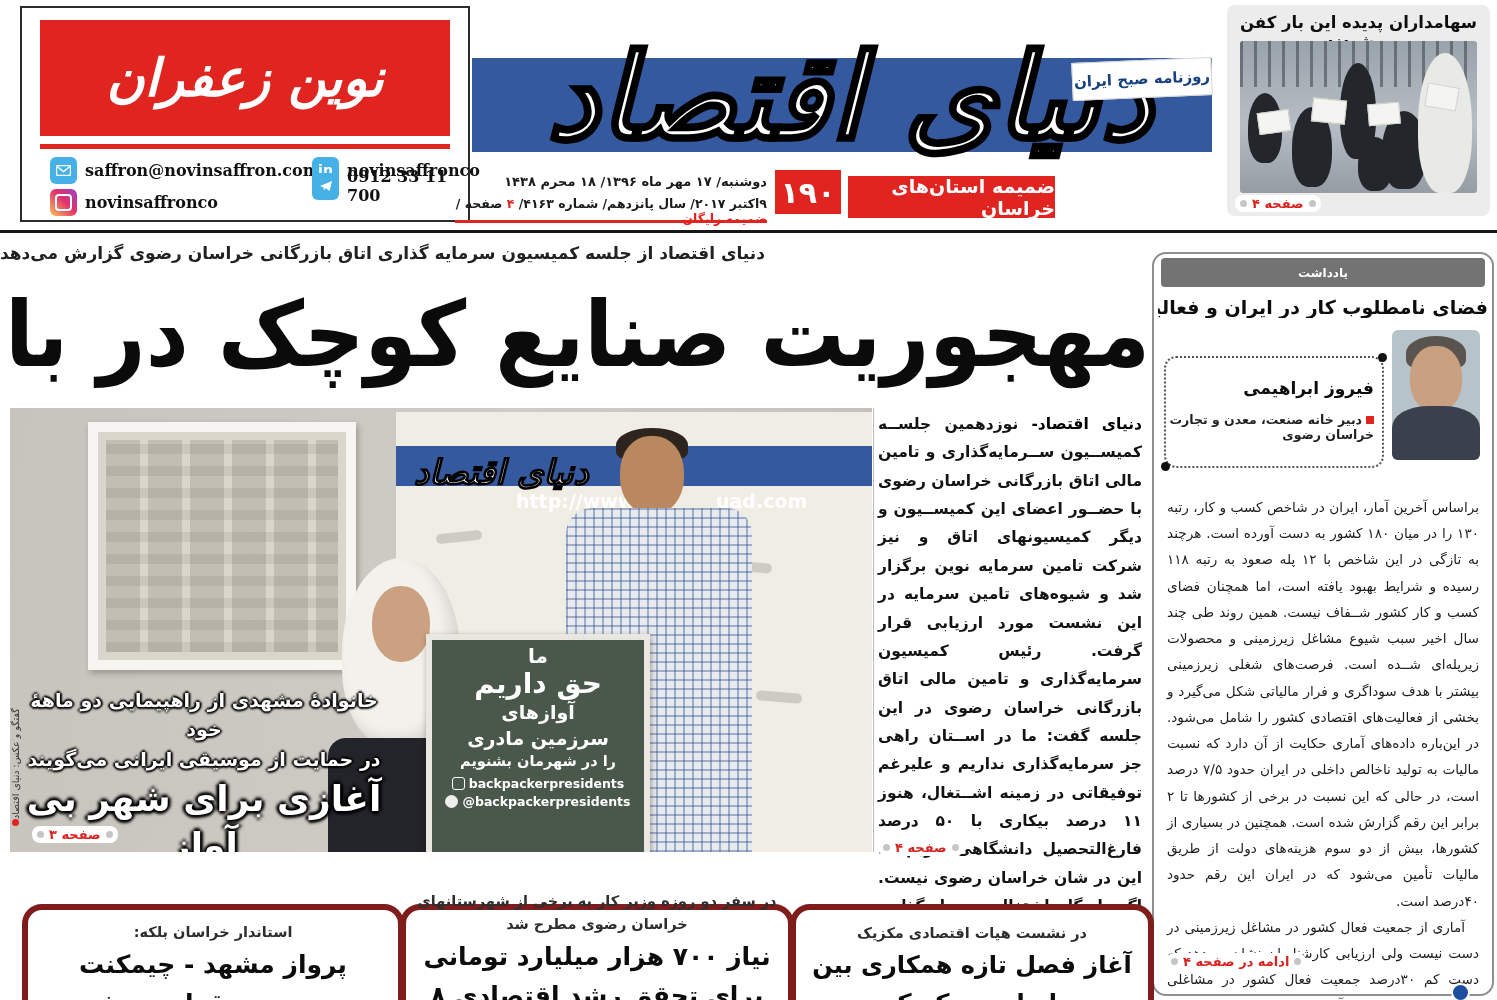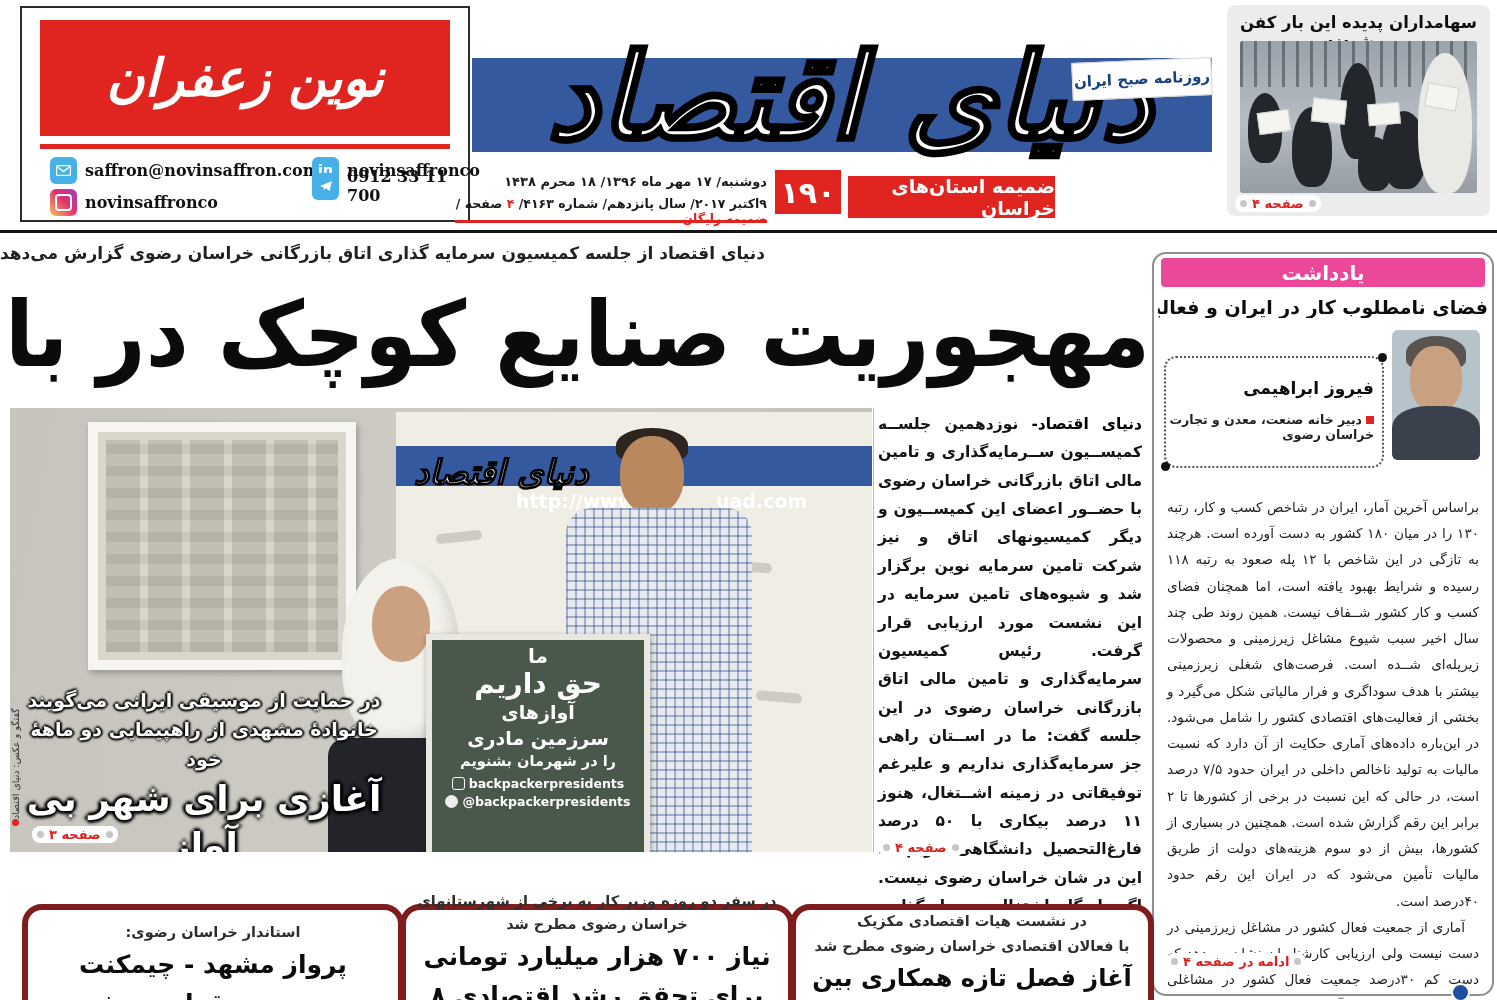--- a/index.html
+++ b/index.html
@@ -114,22 +114,22 @@
   #photo-divider{left:873px;top:408px;width:1px;height:444px;background:#b9b9b9;}
 
   
   #article{left:878px;top:410px;width:264px;height:442px;}
   #article p{margin:0;font-size:15.5px;line-height:1.83;text-align:justify;font-weight:bold;color:#141414;}
   #article .lead-in{color:#000000;}
   #article-badge{position:absolute;left:0;bottom:-4px;}
 
   
   #note{left:1152px;top:252px;width:338px;height:740px;border:2px solid #8f8f8f;border-radius:14px;background:#fff;}
-  #note-header{position:absolute;left:7px;right:7px;top:4px;height:29px;background:#ec4899;border-radius:4px;
-    color:#fff;font-size:20px;font-weight:bold;}
+  #note-header{position:absolute;left:7px;right:7px;top:4px;height:29px;background:#737373;border-radius:4px;
+    color:#fff;font-size:12px;font-weight:bold;}
   #note-headline{position:absolute;left:4px;right:4px;top:42px;text-align:center;
     font-size:19px;font-weight:900;color:#0d0d0d;white-space:nowrap;overflow:hidden;}
   #note-author{position:absolute;left:10px;right:10px;top:76px;height:158px;}
   #na-photo{position:absolute;right:2px;top:0px;width:88px;height:130px;border-radius:6px;overflow:hidden;background:#b7c3cb;}
   #na-photo .hair{position:absolute;left:14px;top:6px;width:60px;height:34px;background:#5a5450;border-radius:50% 50% 30% 30%;}
   #na-photo .face{position:absolute;left:18px;top:16px;width:52px;height:66px;background:#c9a080;border-radius:46%;}
   #na-photo .suit{position:absolute;left:0px;top:76px;width:88px;height:54px;background:#3a414d;border-radius:40% 40% 0 0;}
   #na-frame{position:absolute;left:0px;right:98px;top:26px;height:108px;border:2px dotted #555;border-radius:12px;}
   #na-frame .cdot{position:absolute;width:9px;height:9px;border-radius:50%;background:#111;}
   #na-name{position:absolute;right:108px;left:8px;top:48px;text-align:right;font-size:17px;font-weight:900;color:#0d0d0d;}
@@ -267,22 +267,22 @@
         <i class="soc-ic"></i>
         <span>backpackerpresidents</span>
       </div>
     <div class="soc">
         <i class="soc-ic soc-tg"></i>
         <span>@backpackerpresidents</span>
       </div>
   </div>
 
   <div id="ovl">
+    <div class="l">خانوادهٔ مشهدی از راهپیمایی دو ماههٔ خود</div>
     <div class="l">در حمایت از موسیقی ایرانی می‌گویند</div>
-    <div class="l">خانوادهٔ مشهدی از راهپیمایی دو ماههٔ خود</div>
     <div class="t">آغازی برای شهر بی آواز</div>
   </div>
   <span class="pbadge" id="ovl-badge">
       <i class="gdot"></i>
       <b>صفحه ۳</b>
       <i class="gdot"></i>
     </span>
 
   <div id="photo-credit">
     <span>گفتگو و عکس: دنیای اقتصاد</span><i class="rdot"></i>
@@ -326,21 +326,21 @@
   <span class="pbadge" id="note-badge">
       <i class="gdot"></i>
       <b>ادامه در صفحه ۴</b>
       <i class="gdot"></i>
     </span>
   <div id="note-bluedot"></div>
 </aside>
 
 <div class="abs bbox" id="bbox1">
   <div class="inner">
-    <div class="bkick">استاندار خراسان رضوی:</div>
+    <div class="bkick">استاندار خراسان بلکه:</div>
     <div class="bhead"><span>پرواز مشهد - چیمکنت</span><br><span>به زودی برقرار می‌شود</span></div>
   </div>
   <span class="pbadge bbadge">
       <i class="gdot"></i>
       <b>صفحه ۲</b>
       <i class="gdot"></i>
     </span>
 </div>
 
 <div class="abs bbox" id="bbox2">
@@ -351,21 +351,20 @@
   <span class="pbadge bbadge">
       <i class="gdot"></i>
       <b>صفحه ۲</b>
       <i class="gdot"></i>
     </span>
 </div>
 
 <div class="abs bbox" id="bbox3">
   <div class="inner">
     <div class="bkick">در نشست هیات اقتصادی مکزیک</div>
-    <div class="bkick">با فعالان اقتصادی خراسان رضوی مطرح شد</div>
     <div class="bhead" style="font-size:24px;"><span>آغاز فصل تازه همکاری بین ایران و مکزیک</span></div>
   </div>
   <span class="pbadge bbadge">
       <i class="gdot"></i>
       <b>همین صفحه</b>
       <i class="gdot"></i>
     </span>
 </div>
 
 </body></html>

